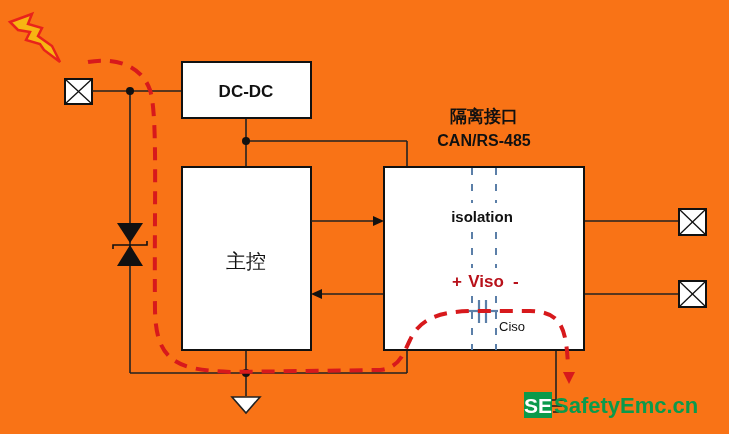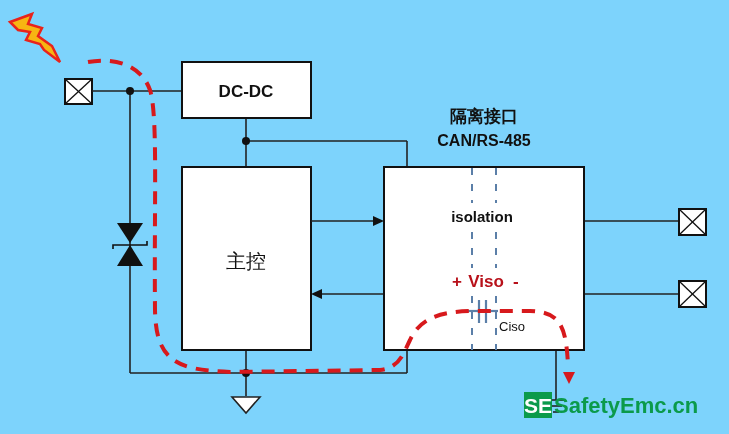--- a/index.html
+++ b/index.html
@@ -1,16 +1,16 @@
 <!DOCTYPE html>
 <html><head>
 <meta charset="utf-8">
 <style>
   html, body { margin:0; padding:0; background:#ffffff; }
-  #canvas { position:relative; width:729px; height:434px; overflow:hidden; background:#7dd3fc; }
+  #canvas { position:relative; width:729px; height:434px; overflow:hidden; background:#f97316; }
   svg { position:absolute; left:0; top:0; }
   .lbl { font-family:"Liberation Sans", "DejaVu Sans", sans-serif; font-weight:bold; fill:#111; }
   .cjk { font-family:"DejaVu Sans", sans-serif; }
 </style>
 </head>
 <body>
 
 <div id="canvas">
 <svg width="729" height="434" viewBox="0 0 729 434" xmlns="http://www.w3.org/2000/svg">
 

